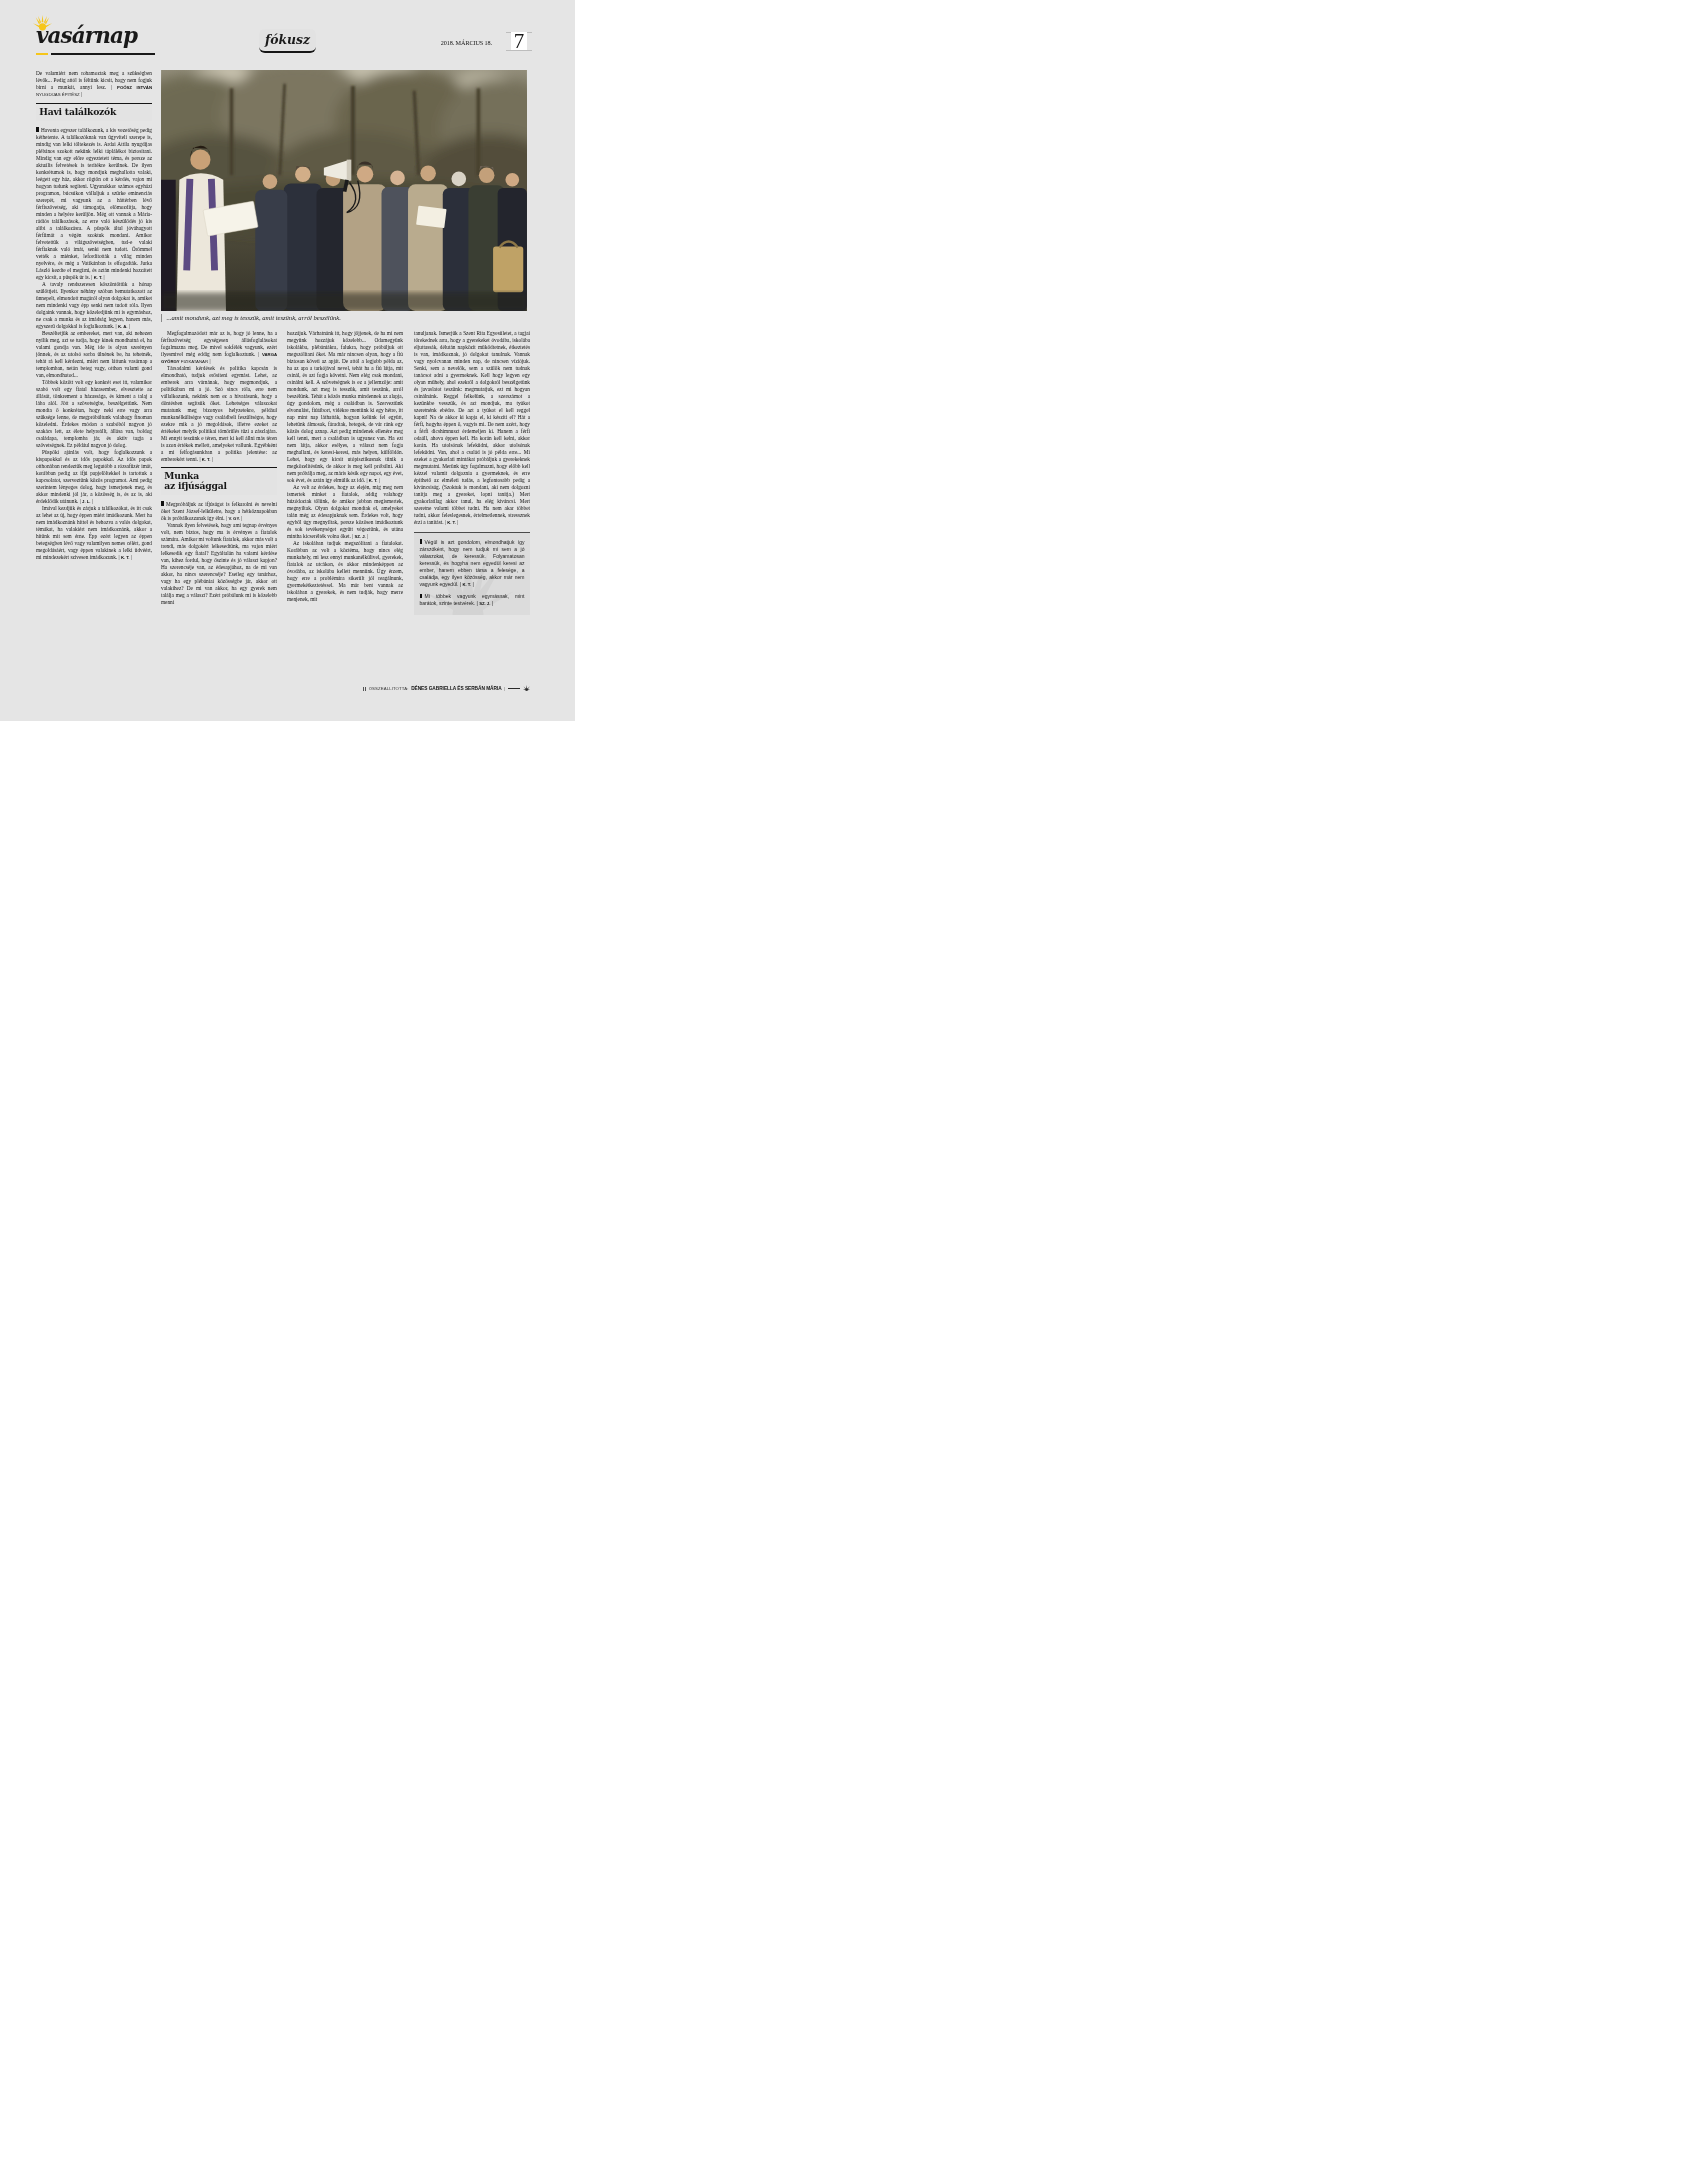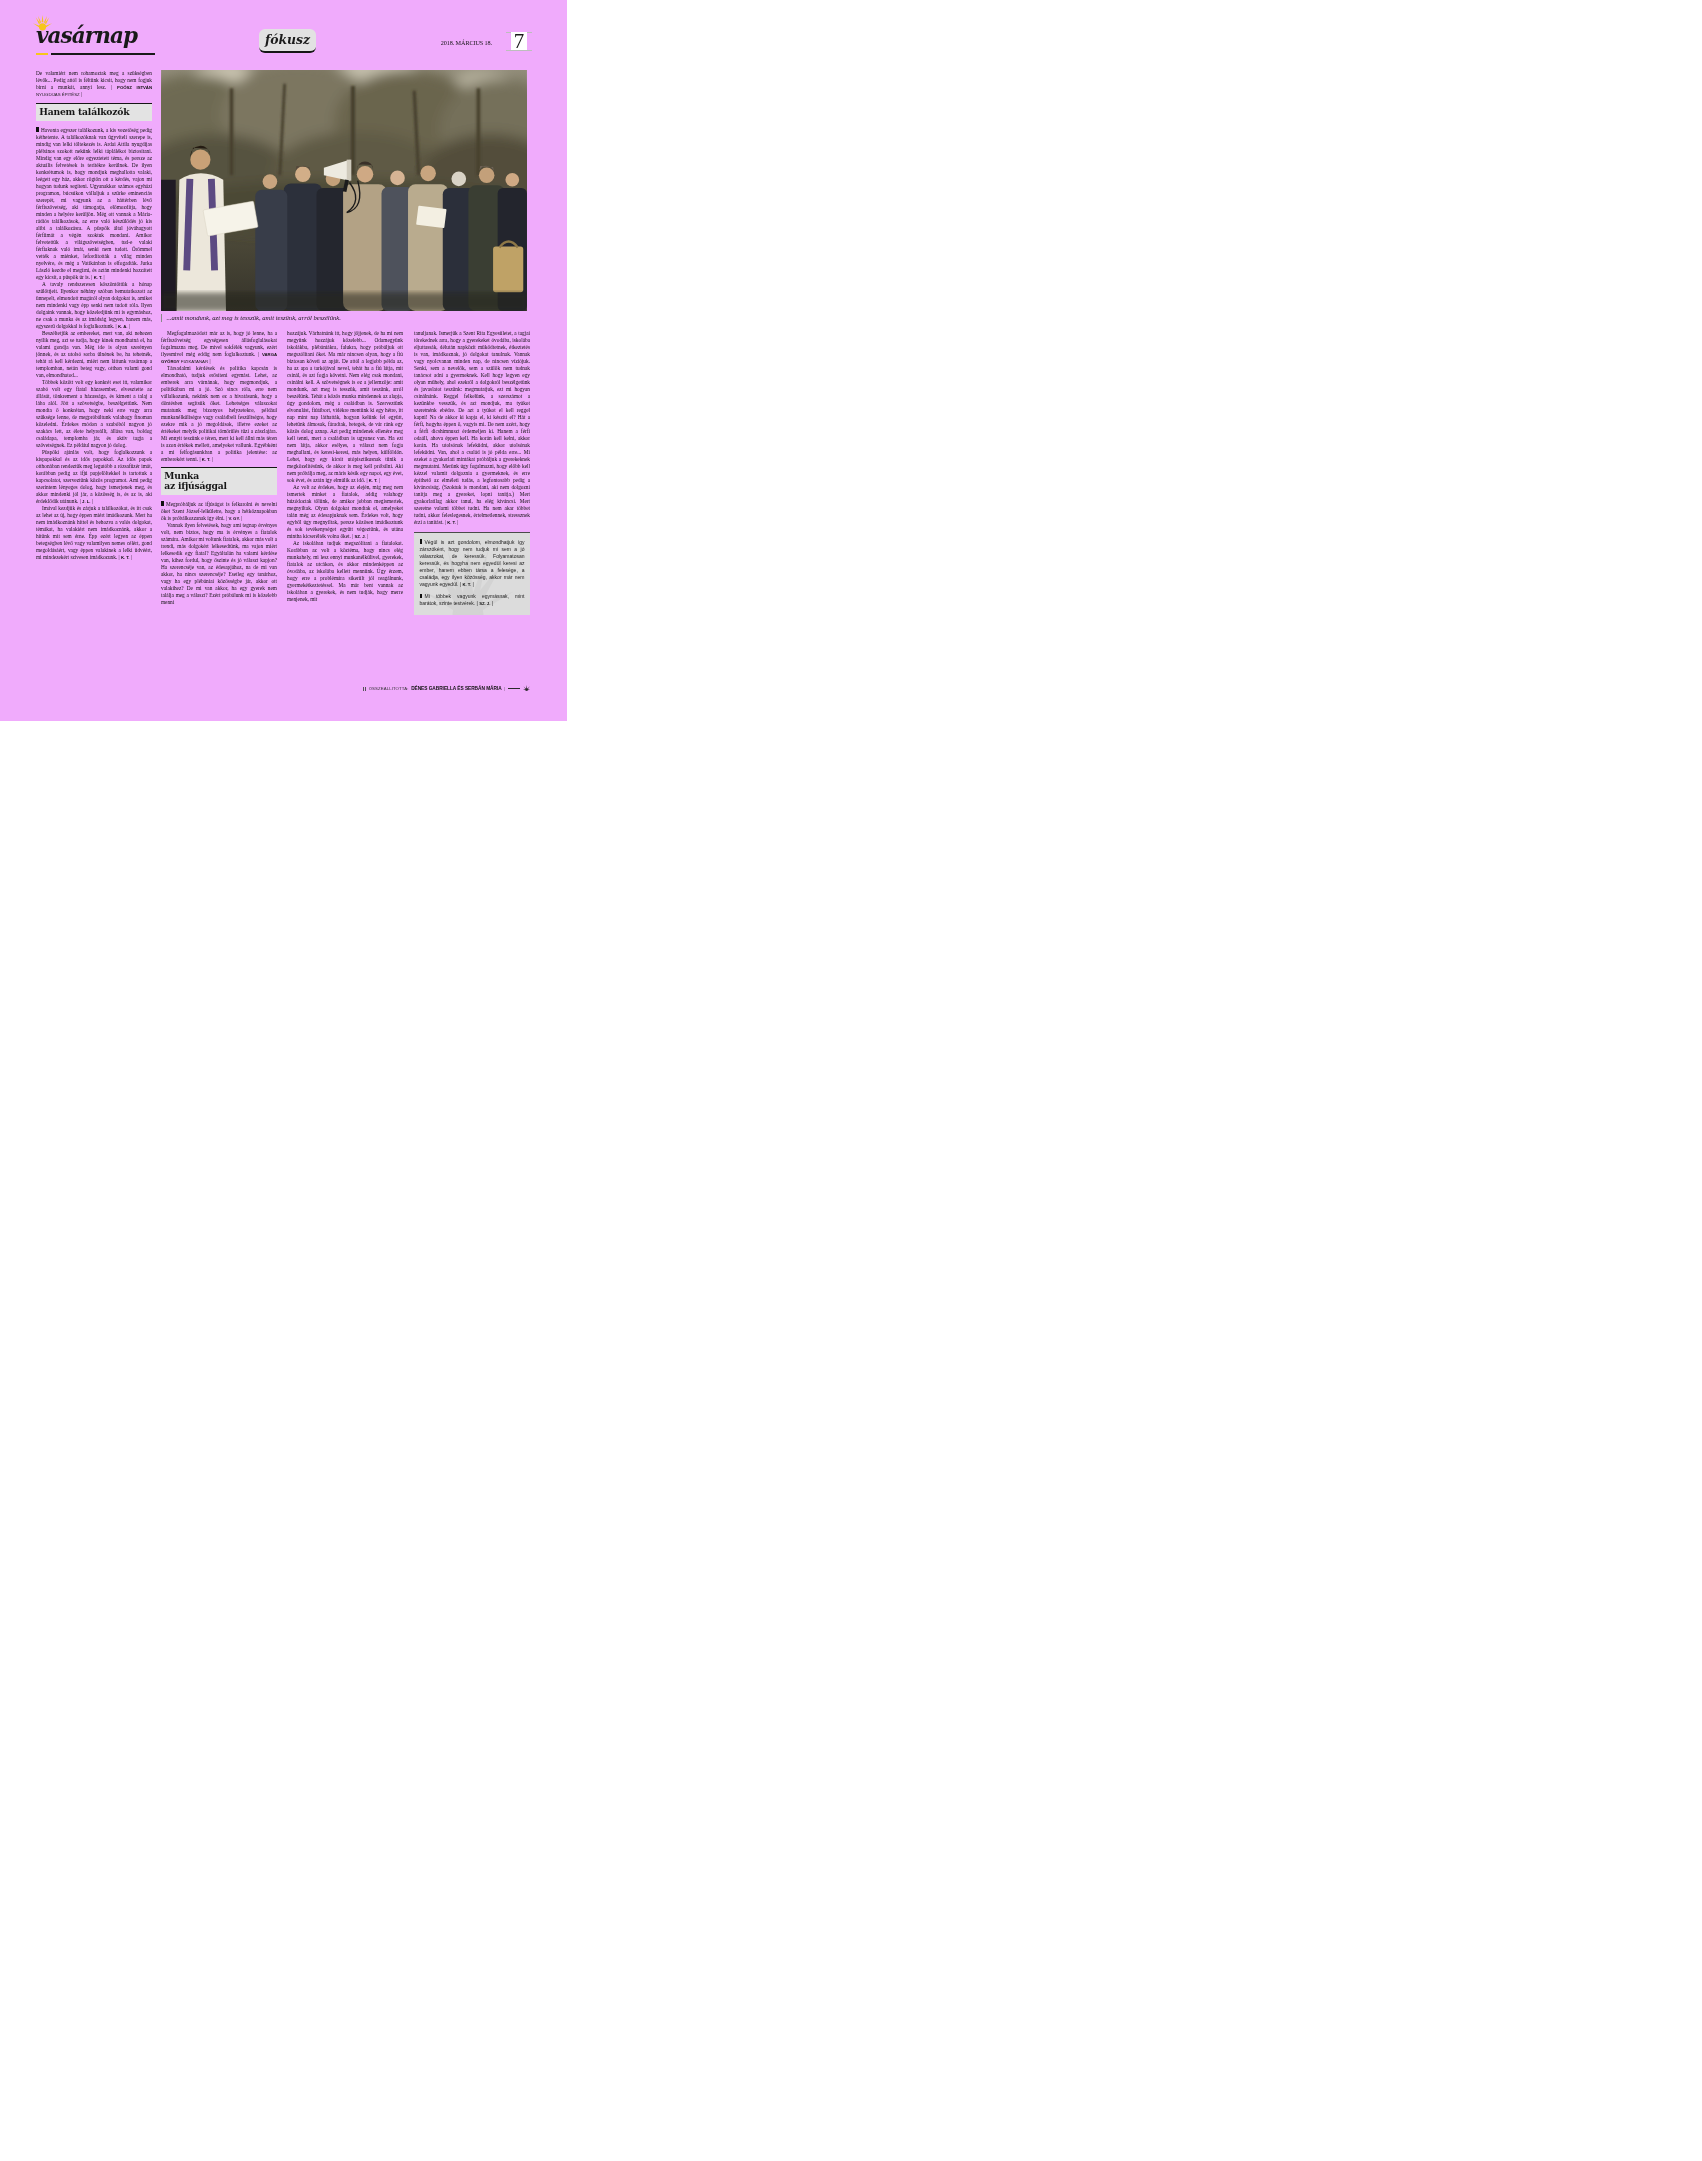--- a/index.html
+++ b/index.html
@@ -1,17 +1,17 @@
 <!DOCTYPE html>
 <html lang="hu" style="font-size:7.3px"><head>
 <meta charset="utf-8">
 <style>
   html,body{margin:0;padding:0;background:#ffffff;}
-  .page{position:relative;width:567px;height:721px;background:#f0abfc;overflow:hidden;
-        font-family:"Liberation Serif",serif;color:#111;}
+  .page{position:relative;width:567px;height:721px;background:#e5e5e5;overflow:hidden;
+        font-family:"Liberation Serif",serif;color:#111;padding-left:8px;}
 
   
   .logo{position:absolute;left:36px;top:16.5px;width:124px;height:39px;}
   .logo .sun{position:absolute;left:-2.7px;top:-1.8px;z-index:0;}
   .logo-text{position:relative;z-index:1;font-family:"DejaVu Serif",serif;font-style:italic;
              font-weight:600;font-size:21.5px;letter-spacing:-0.9px;color:#191919;line-height:37px;}
   .ul-y{position:absolute;left:0px;top:36px;width:12px;height:2.3px;background:#f6c61a;}
   .ul-b{position:absolute;left:14.6px;top:36px;width:104px;height:2.3px;background:#191919;}
 
   .fokusz{position:absolute;left:259px;top:29px;width:57px;height:22px;background:#e2e2e2;
@@ -199,21 +199,21 @@
   </div>
 
   <div class="caption">
     <span class="capbar"></span>
     <span class="captext">...amit mondunk, azt meg is tesszük, amit teszünk, arról beszélünk.</span>
   </div>
 
   <div class="col" style="left:36px;top:70px;height:613px;">
     <p class="bp introq"><span>De valamiért nem rohamoztak meg a szükségben lévők... Pedig attól is féltünk kicsit, hogy nem fogjuk bírni a munkát, annyi lesz. | </span><span class="att">POÓSZ ISTVÁN</span><span class="role"> NYUGDÍJAS ÉPÍTÉSZ</span><span> |</span></p>
 
-    <div class="hbox">Hanem találkozók</div>
+    <div class="hbox">Havi találkozók</div>
 
     <p class="bp"><span class="lead"></span><span>Havonta egyszer találkozunk, a kis vezetőség pedig kéthetente. A találkozóknak van ügyviteli szerepe is, mindig van lelki töltekezés is. Ardai Attila nyugdíjas plébános szokott nekünk lelki táplálékot biztosítani. Mindig van egy előre egyeztetett téma, és persze az aktuális felvetések is terítékre kerülnek. De ilyen konkrétumok is, hogy mondjuk meghallotta valaki, leégett egy ház, akkor rögtön ott a kérdés, vajon mi hogyan tudunk segíteni. Ugyanakkor számos egyházi programon, búcsúkon vállaljuk a szürke eminenciás szerepét, mi vagyunk az a háttérben lévő férfiszövetség, aki támogatja, előmozdítja, hogy minden a helyére kerüljön. Még ott vannak a Mária-rádiós találkozások, az erre való készülődés jó kis alibi a találkozásra. A püspök által jóváhagyott férfiimát a végén szoktuk mondani. Amikor felvetettük a világszövetségben, tud-e valaki férfiaknak való imát, senki nem tudott. Örömmel vették a miénket, lefordították a világ minden nyelvére, és még a Vatikánban is elfogadták. Jurka László kezdte el megírni, és aztán mindenki hozzátett egy kicsit, a püspök úr is. | </span><span class="att">K. T.</span><span> |</span></p>
     <p class="bp ind"><span>A tavaly rendszeresen köszöntöttük a hónap szülöttjeit. Ilyenkor néhány szóban bemutatkozott az ünnepelt, elmondott magáról olyan dolgokat is, amiket nem mindenki vagy épp senki nem tudott róla. Ilyen dolgaink vannak, hogy közeledjünk mi is egymáshoz, ne csak a munka és az imádság legyen, hanem más, egyszerű dolgokkal is foglalkoztunk. | </span><span class="att">K. A.</span><span> |</span></p>
     <p class="bp ind"><span>Beszéltetjük az embereket, mert van, aki nehezen nyílik meg, azt se tudja, hogy kinek mondhatná el, ha valami gondja van. Még ide is olyan szerényen jönnek, és az utolsó sorba ülnének be, ha tehetnék, tehát rá kell kérdezni, miért nem láttunk vasárnap a templomban, netán beteg vagy, otthon valami gond van, elmondhatod...</span></p>
     <p class="bp ind"><span>Többek között volt egy konkrét eset itt, valamikor szabó volt egy fiatal házasember, elvesztette az állását, tönkrement a házassága, és kiment a talaj a lába alól. Jött a szövetségbe, beszélgettünk. Nem mondta ő konkrétan, hogy neki erre vagy arra szüksége lenne, de megpróbáltunk valahogy finoman közeledni. Érdekes módon a szabóból nagyon jó szakács lett, az élete helyreállt, állása van, boldog családapa, templomba jár, és aktív tagja a szövetségnek. Ez például nagyon jó dolog.</span></p>
     <p class="bp ind"><span>Püspöki ajánlás volt, hogy foglalkozzunk a kispapokkal és az idős papokkal. Az idős papok otthonában rendeztük meg legutóbb a rózsafüzér imát, korábban pedig az ifjú papjelöltekkel is tartottuk a kapcsolatot, szerveztünk közös programot. Ami pedig szerintem lényeges dolog, hogy ismerjenek meg, és akkor mindenki jól jár, a közösség is, és az is, aki érdeklődik utánunk. | </span><span class="att">J. L.</span><span> |</span></p>
     <p class="bp ind"><span>Imával kezdjük és zárjuk a találkozókat, és itt csak az lehet az új, hogy éppen miért imádkozunk. Mert ha nem imádkoznánk hittel és behozva a valós dolgokat, témákat, ha valakiért nem imádkoznánk, akkor a hitünk mit sem érne. Épp ezért legyen az éppen betegségben lévő vagy valamilyen nemes célért, gond megoldásáért, vagy éppen valakinek a lelki üdvéért, mi mindezekért szívesen imádkozunk. | </span><span class="att">K. T.</span><span> |</span></p>
   </div>
 
   <div class="col" style="left:161px;top:330px;height:352px;">

